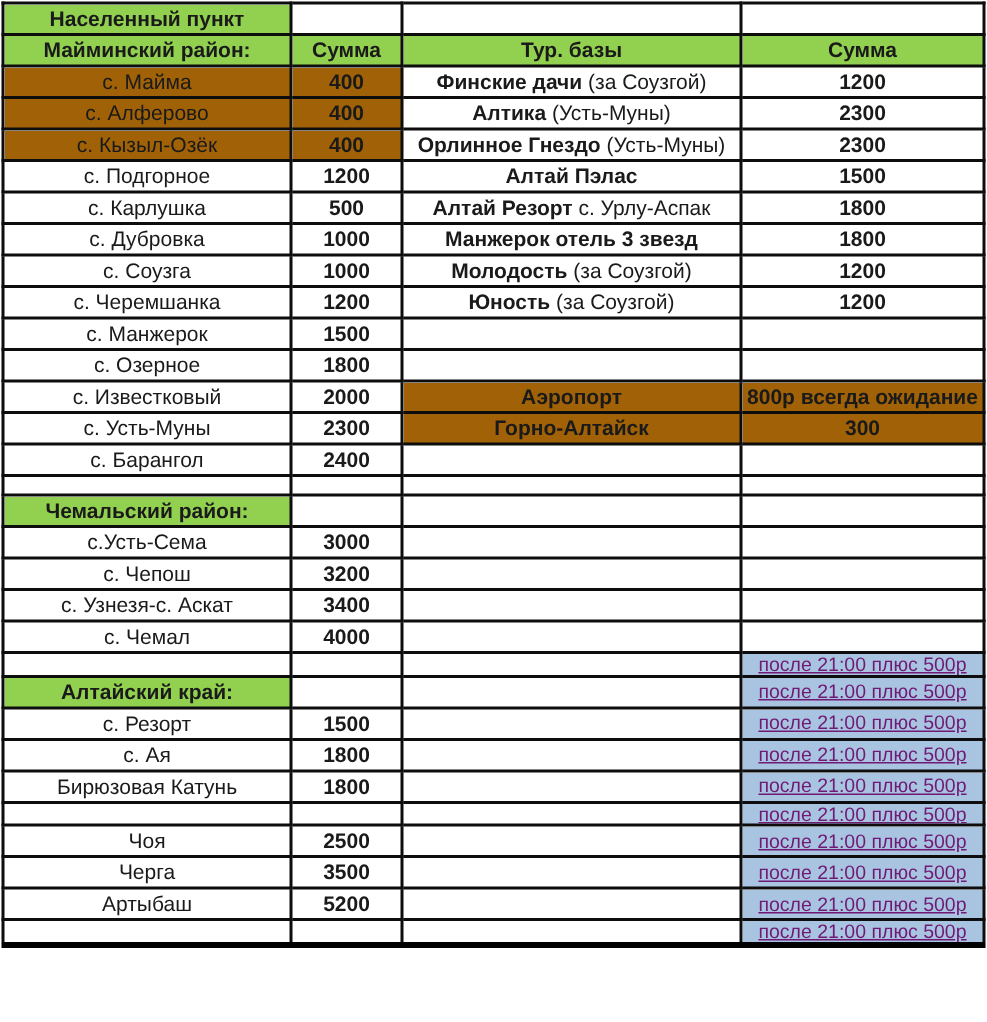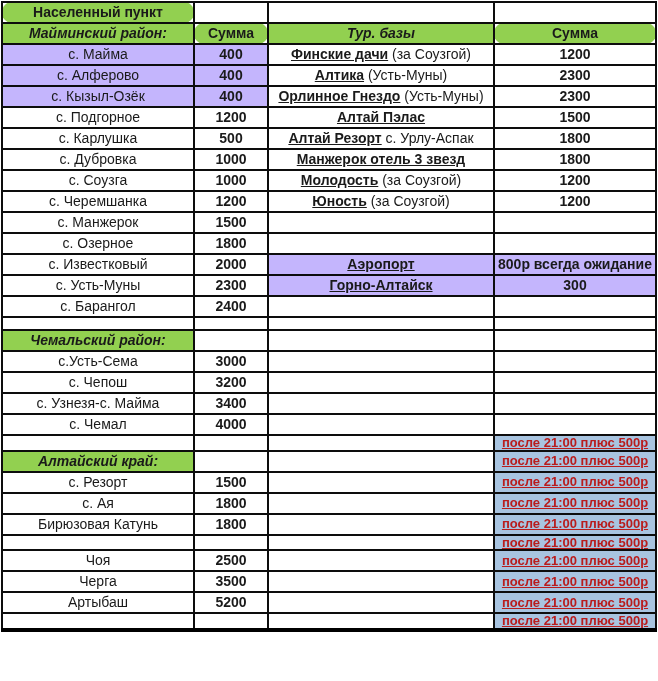--- a/index.html
+++ b/index.html
@@ -23,30 +23,30 @@
     vertical-align: middle;
     font-size: 14px;
     line-height: 1.05;
     color: #1a1a1a;
     overflow: hidden;
     white-space: nowrap;
   }
   tr.h13 td { height: 13px; }
   tr.h11 td { height: 11px; }
   .green  { background: #92D050; }
-  .yellow { background: #c4b5fd; }
+  .yellow { background: #a16207; }
   .blue   { background: #A8C4E0; }
   .num { font-weight: bold; }
-  .b   { font-weight: bold; text-decoration: underline; }
-  .hdr { font-weight: bold; border-radius: 10px; }
-  .hdri { font-weight: bold; font-style: italic; }
+  .b   { font-weight: bold; }
+  .hdr { font-weight: bold; }
+  .hdri { font-weight: bold; }
   td.note {
-    font-weight: bold;
+    font-weight: normal;
     text-decoration: underline;
-    color: #b91c1c;
+    color: #701a75;
     font-size: 13px;
   }
 </style>
 </head>
 <body>
 
 <table class="grid">
   <colgroup>
     <col style="width:192px">
       <col style="width:74px">
@@ -183,21 +183,21 @@
   </tr>
 
   <tr>
     <td>с. Чепош</td>
     <td class="num">3200</td>
     <td></td>
     <td></td>
   </tr>
 
   <tr>
-    <td>с. Узнезя-с. Майма</td>
+    <td>с. Узнезя-с. Аскат</td>
     <td class="num">3400</td>
     <td></td>
     <td></td>
   </tr>
 
 
   <tr>
     <td>с. Чемал</td>
     <td class="num">4000</td>
     <td></td>

